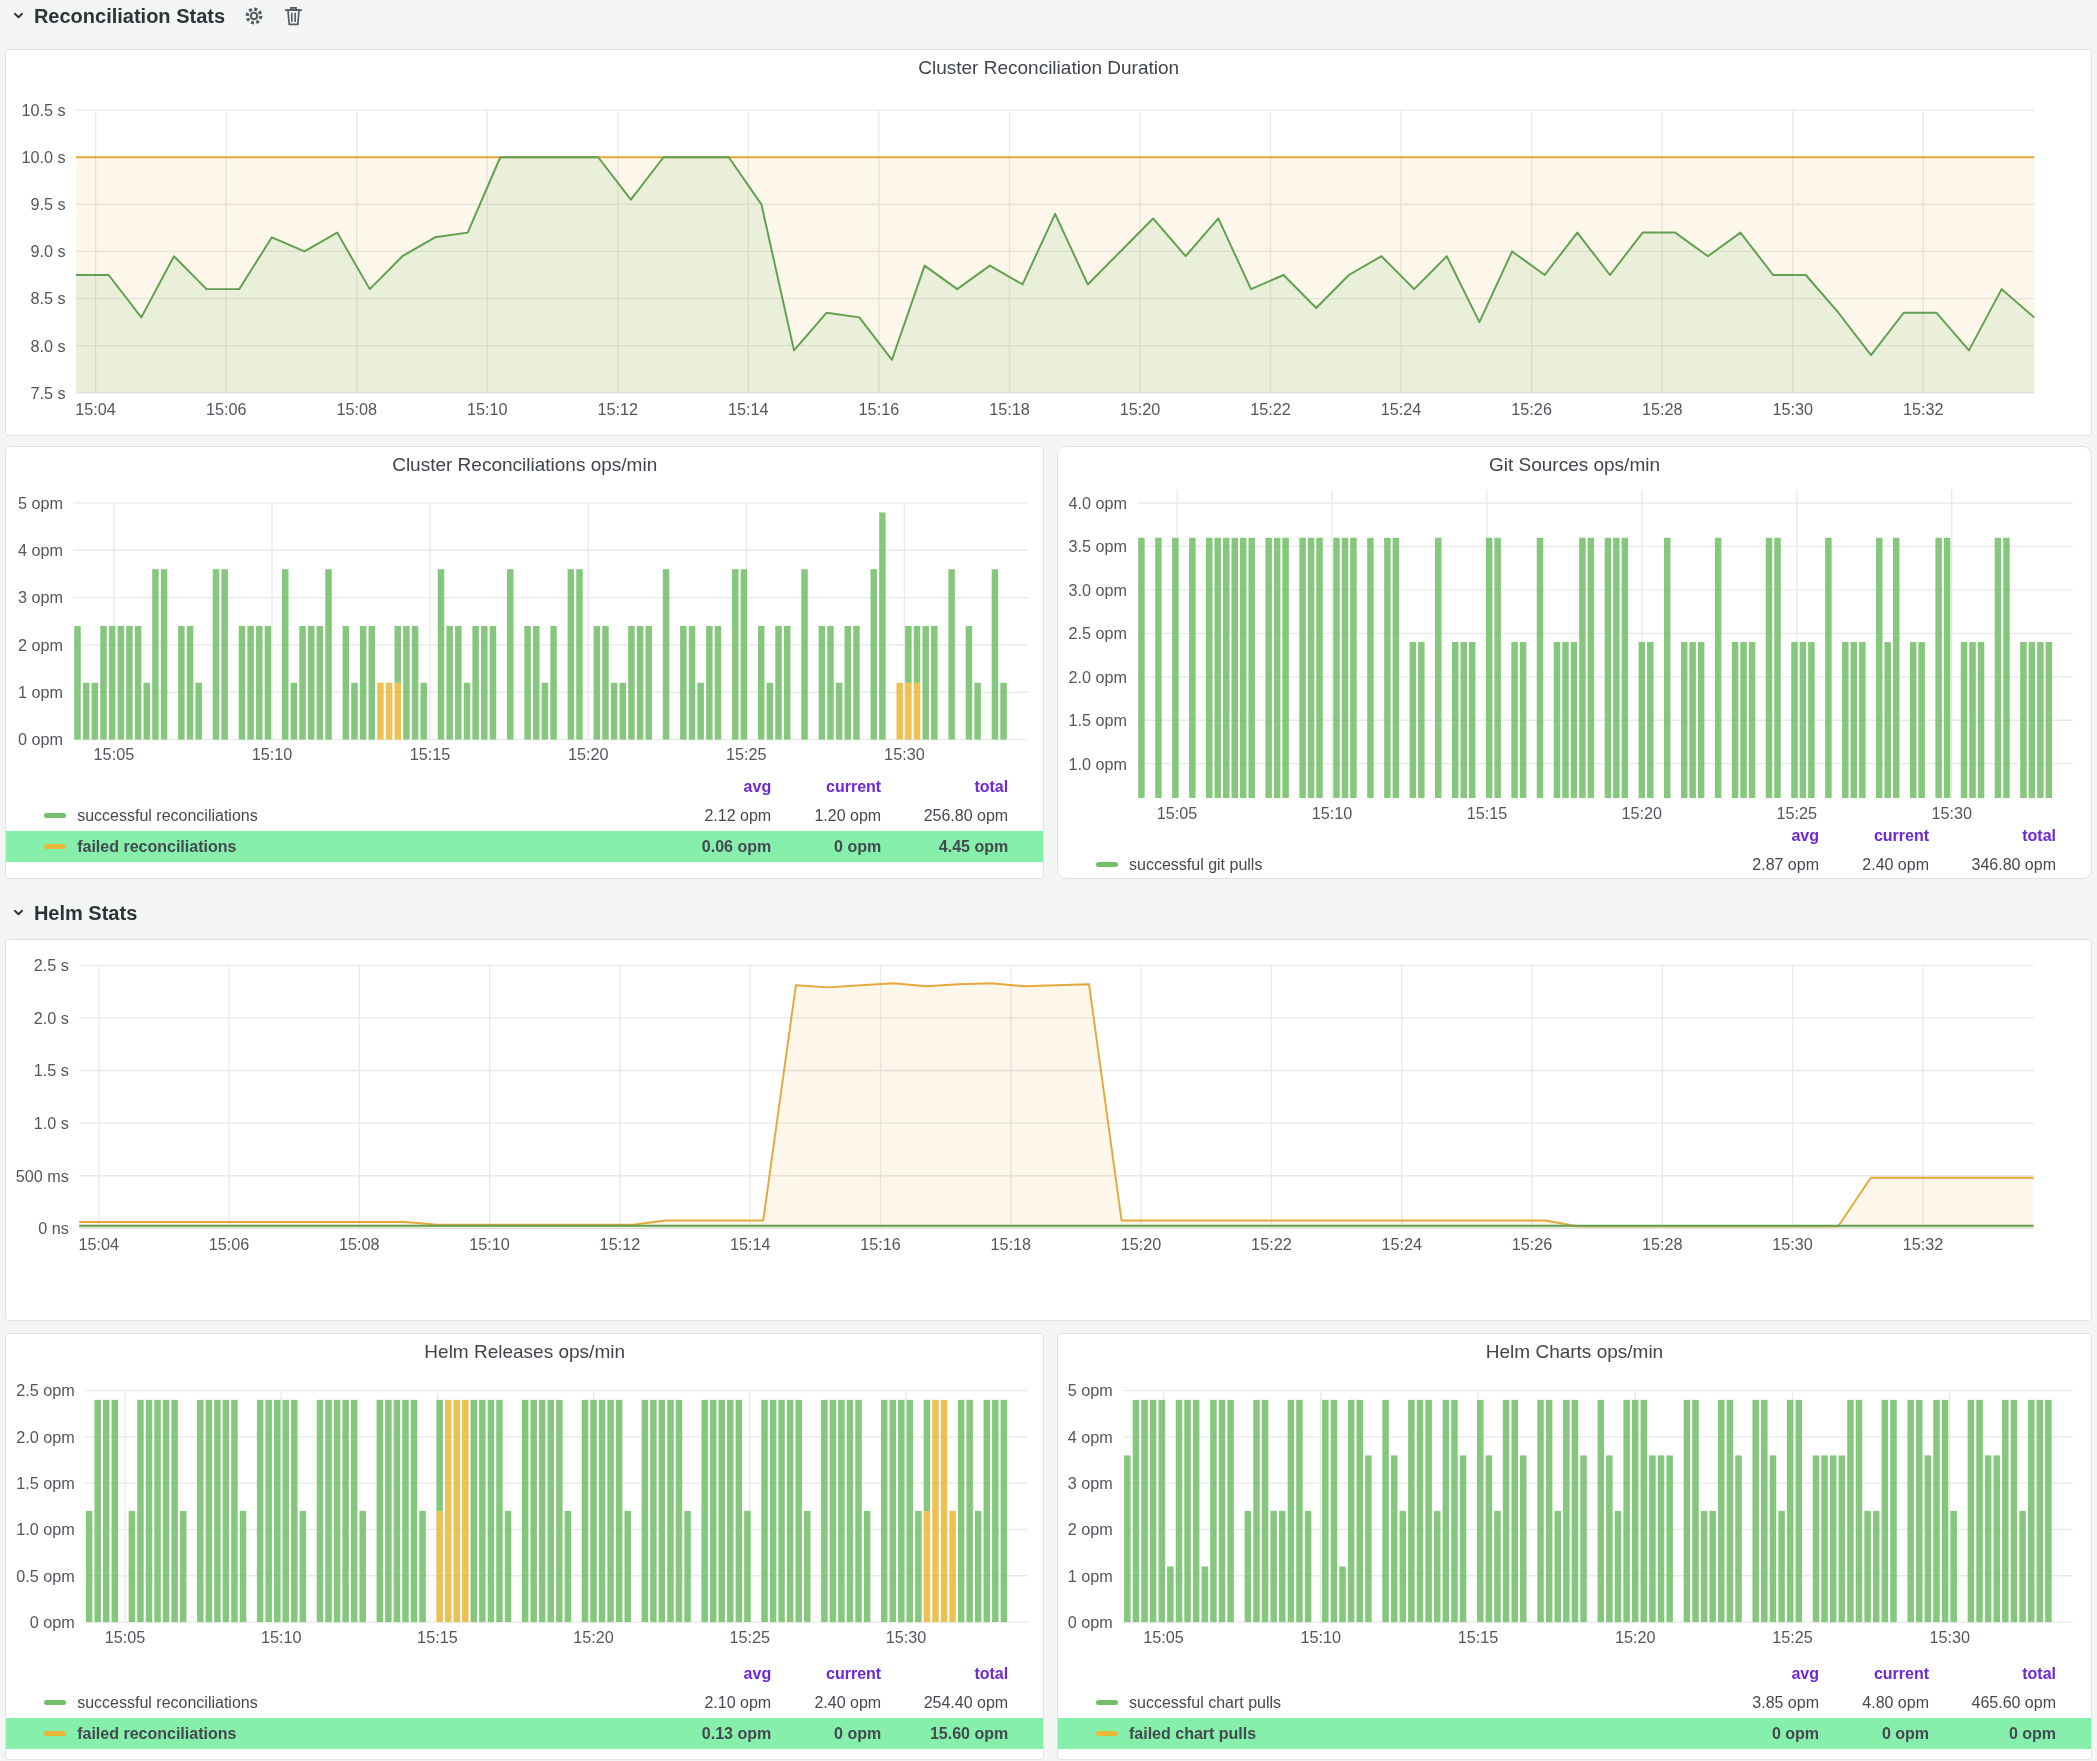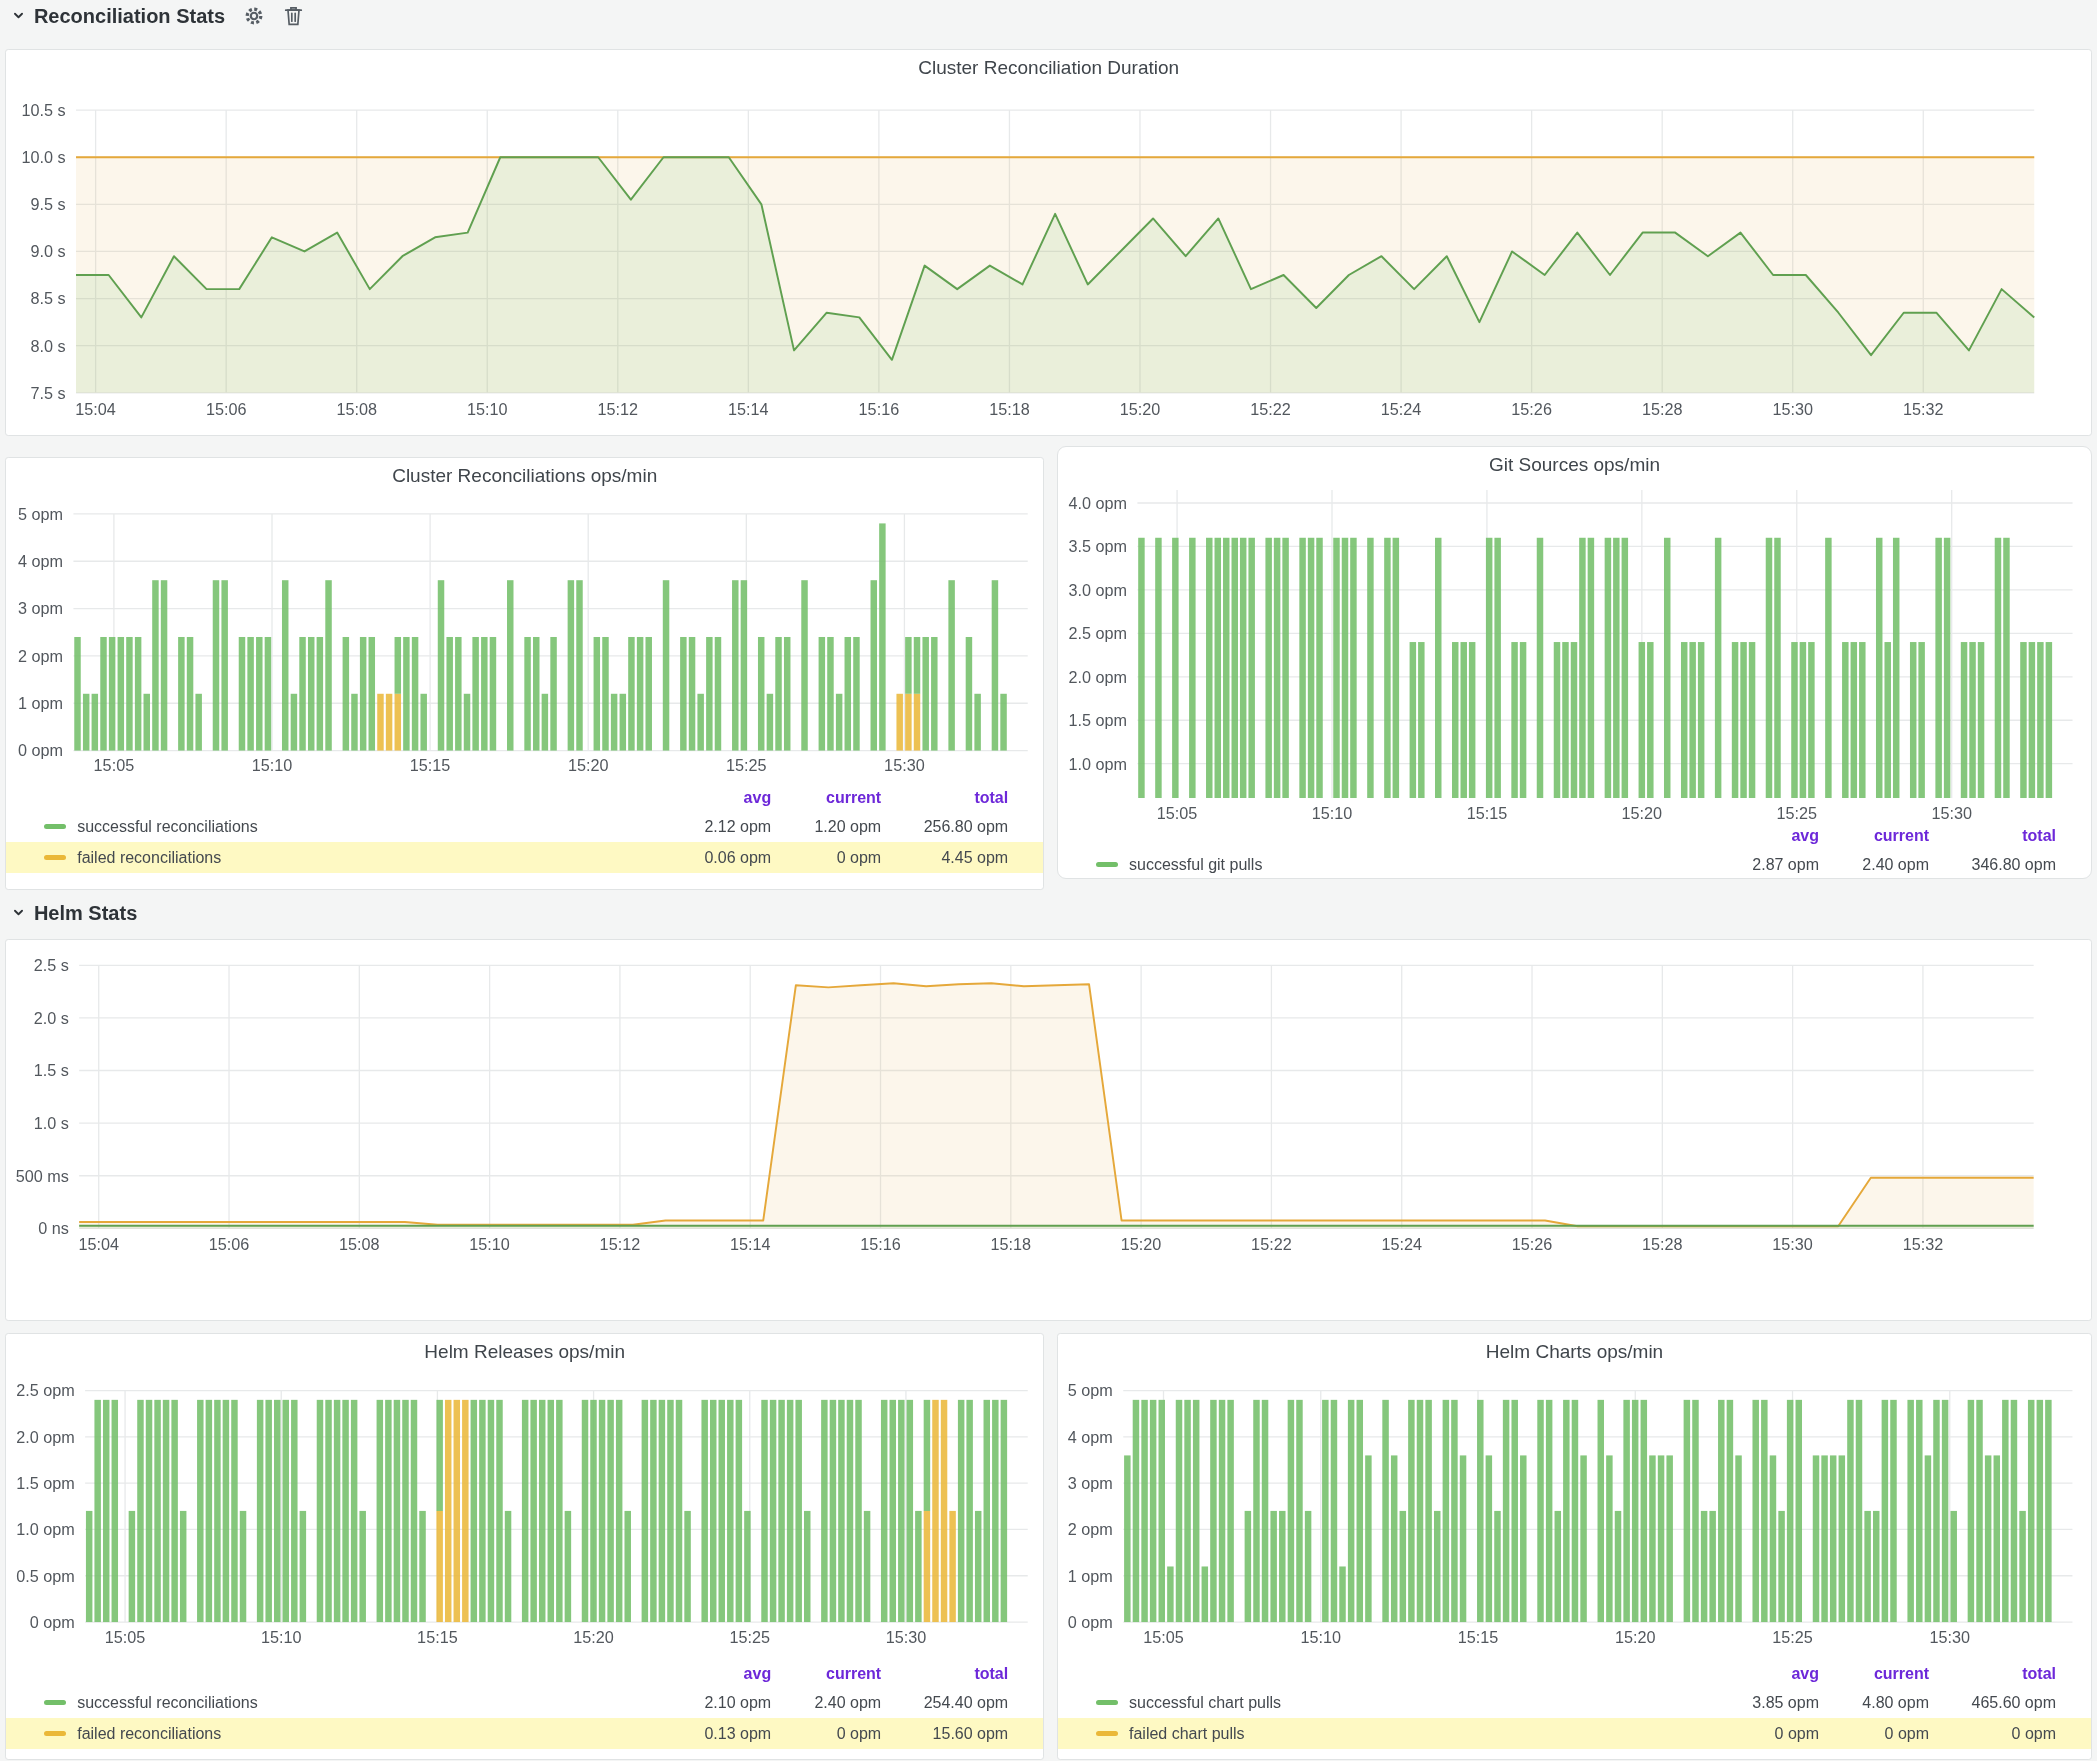--- a/index.html
+++ b/index.html
@@ -16,29 +16,29 @@
     box-sizing:border-box;
   }
   .panel-title{
     height:30px;line-height:36px;text-align:center;
     font-size:19px;font-weight:500;color:#3f454b;
   }
   svg.chart{display:block;}
   .axis-label{font-size:25px;fill:#52575d;}
   .legend{position:absolute;left:0;right:0;font-size:16px;color:#44494f;}
   .lg-row{display:flex;align-items:center;height:31px;padding:0 35px 0 38px;}
-  .lg-row.zebra{background:#fef9c3;}
+  .lg-row.zebra{background:#86efac;font-weight:bold;}
   .lg-head{height:27px;color:#6d28d9;font-weight:700;}
   .lg-dash{width:22px;height:4.5px;border-radius:2.6px;margin-right:11px;flex:0 0 auto;}
   .lg-label{flex:1 1 auto;}
   .lg-spacer{flex:1 1 auto;}
   .lg-val{width:110px;text-align:right;flex:0 0 auto;}
   .lg-val.total{width:127px;}
   #p1{left:5.2px;top:49px;width:2087px;height:387px;}
-  #p2{left:5.2px;top:446px;width:1039px;height:433px;margin-top:11px;}
+  #p2{left:5.2px;top:446px;width:1039px;height:433px;}
   #p3{left:1057px;top:446px;width:1035px;height:433px;border-radius:9px;}
   #p4{left:5.2px;top:939px;width:2087px;height:382px;}
   #p5{left:5.2px;top:1333px;width:1039px;height:427px;}
   #p6{left:1057px;top:1333px;width:1035px;height:427px;}
   #p2 .legend{top:326px;}
   #p3 .legend{top:375px;}
   #p5 .legend,#p6 .legend{top:326px;}
   #h1{left:10.4px;top:2.6px;}
   #h2{left:10.4px;top:899px;}
 </style>

